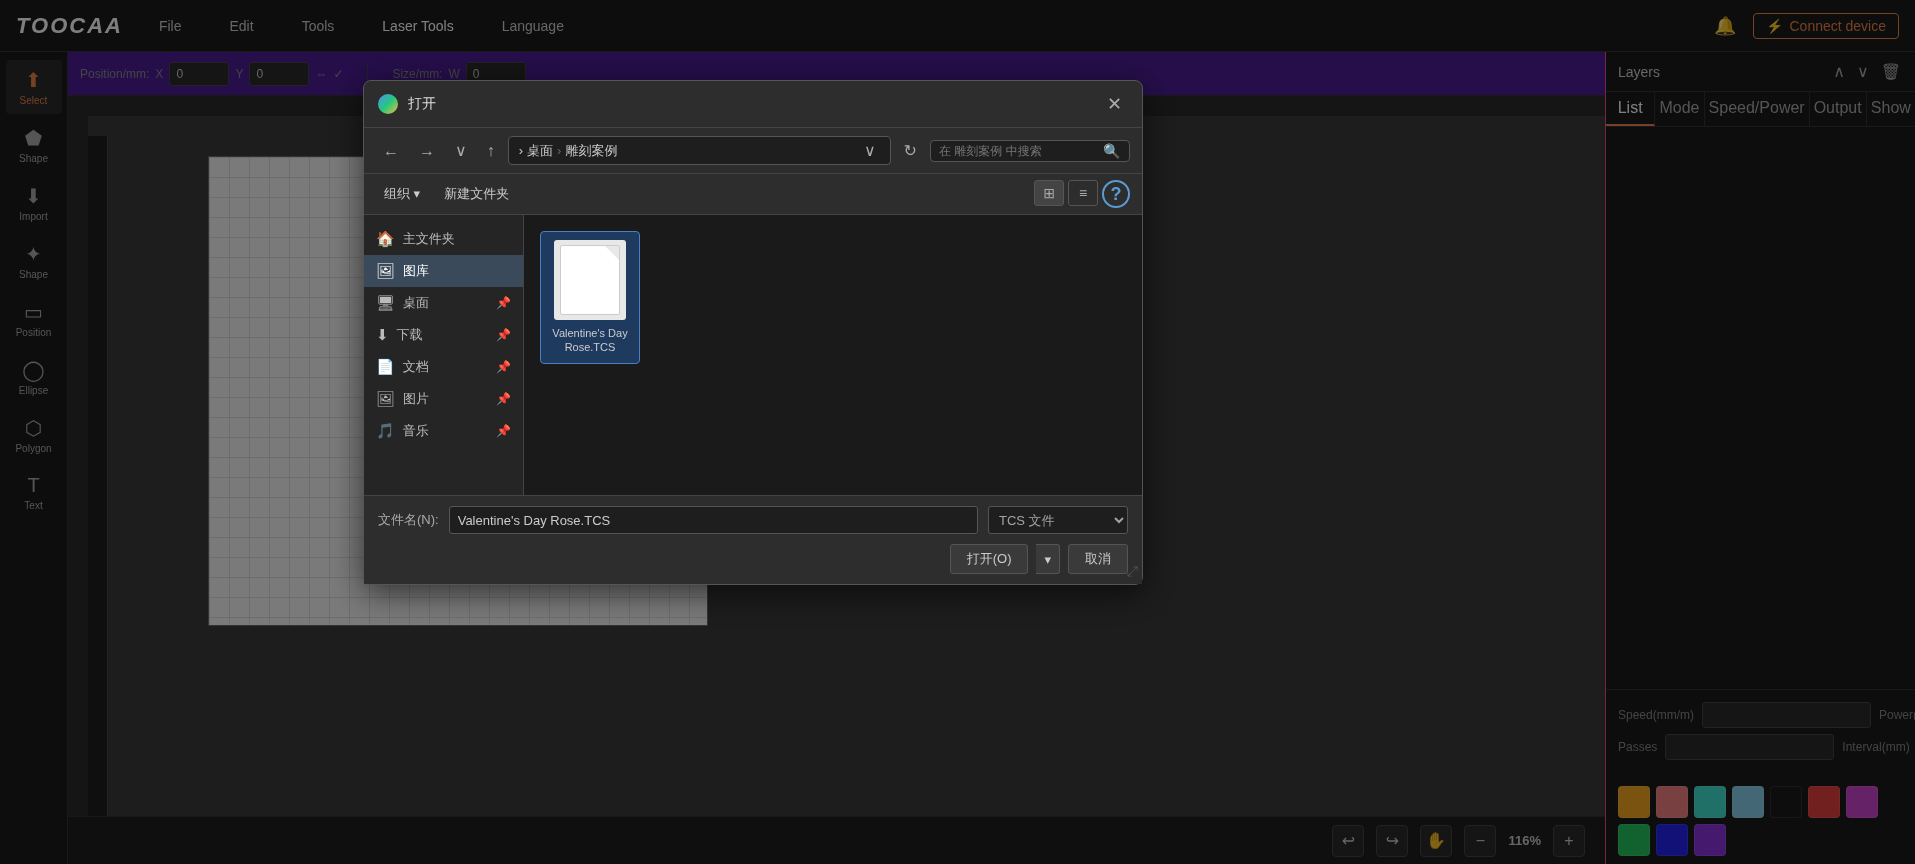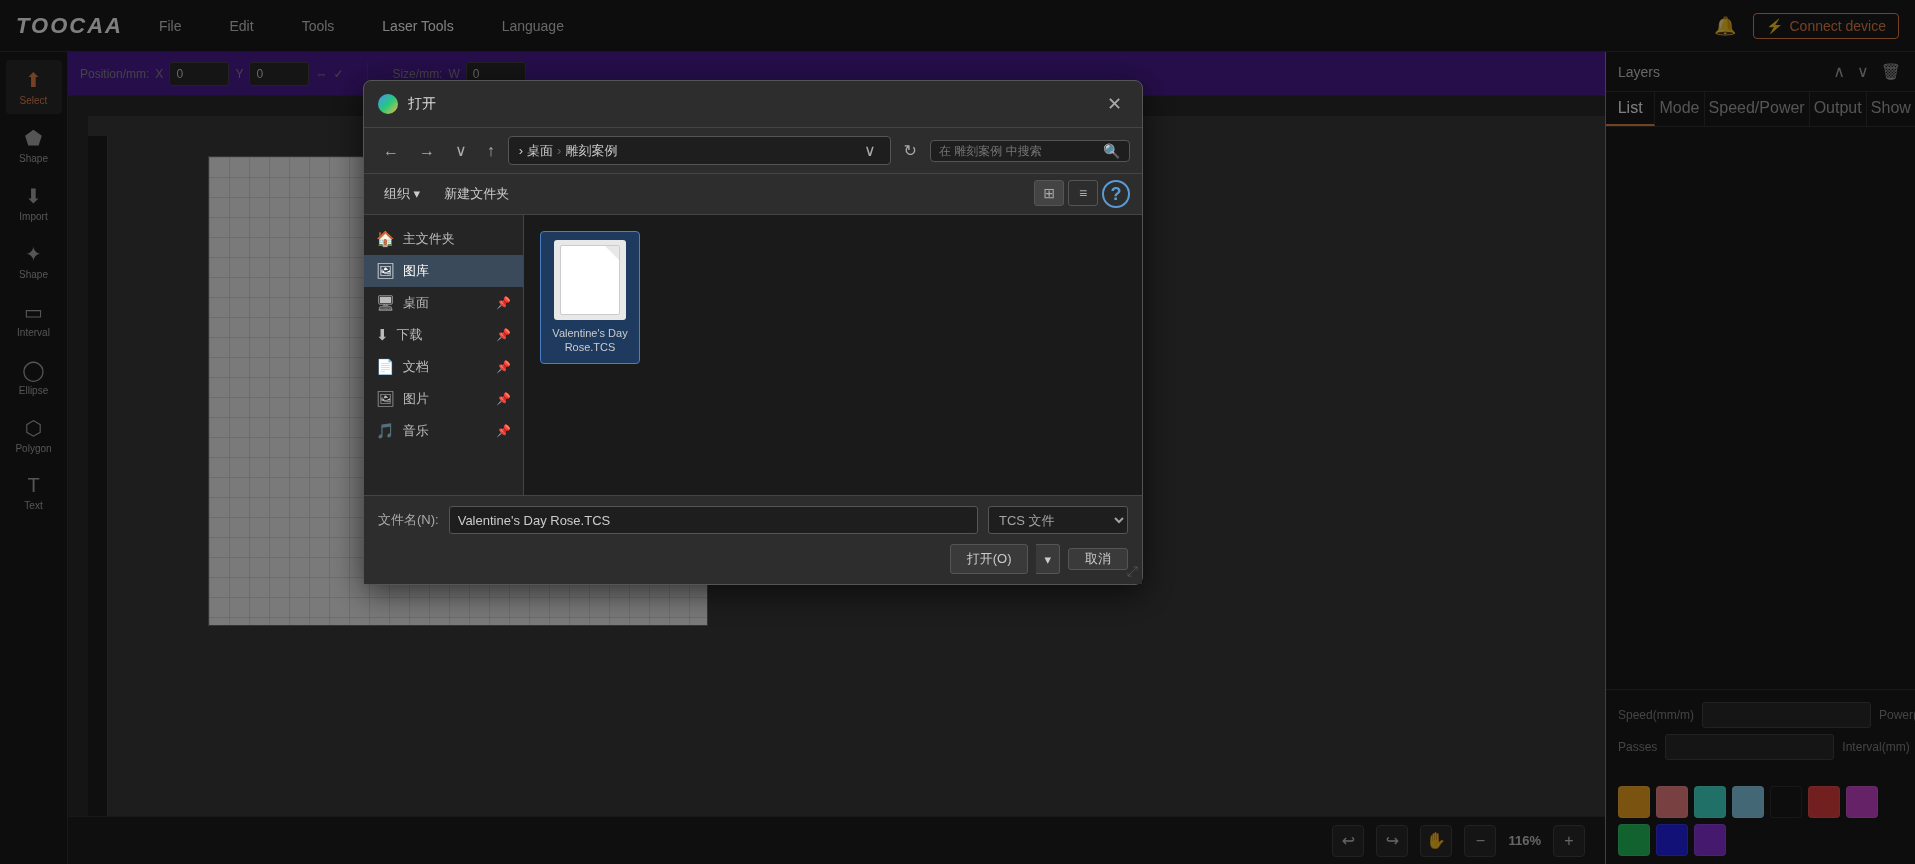--- a/index.html
+++ b/index.html
@@ -623,21 +623,21 @@
       height: 30px;
       padding: 0 8px;
       font-size: 13px;
       border-radius: 0 3px 3px 0;
       cursor: pointer;
     }
     .btn-cancel {
       background: #3a3a3a;
       border: 1px solid #555;
       color: #ccc;
-      height: 22px;
+      height: 30px;
       padding: 0 16px;
       font-size: 13px;
       border-radius: 3px;
       cursor: pointer;
       font-family: Liberation Mono, monospace;
     }
 
     .dialog-resize-handle {
       position: absolute;
       bottom: 4px;
@@ -681,21 +681,21 @@
     <div class="tool-item">
       <div class="tool-icon">⬇</div>
       <div>Import</div>
     </div>
     <div class="tool-item">
       <div class="tool-icon">✦</div>
       <div>Shape</div>
     </div>
     <div class="tool-item">
       <div class="tool-icon">▭</div>
-      <div>Interval</div>
+      <div>Position</div>
     </div>
     <div class="tool-item">
       <div class="tool-icon">◯</div>
       <div>Ellipse</div>
     </div>
     <div class="tool-item">
       <div class="tool-icon">⬡</div>
       <div>Polygon</div>
     </div>
     <div class="tool-item">

